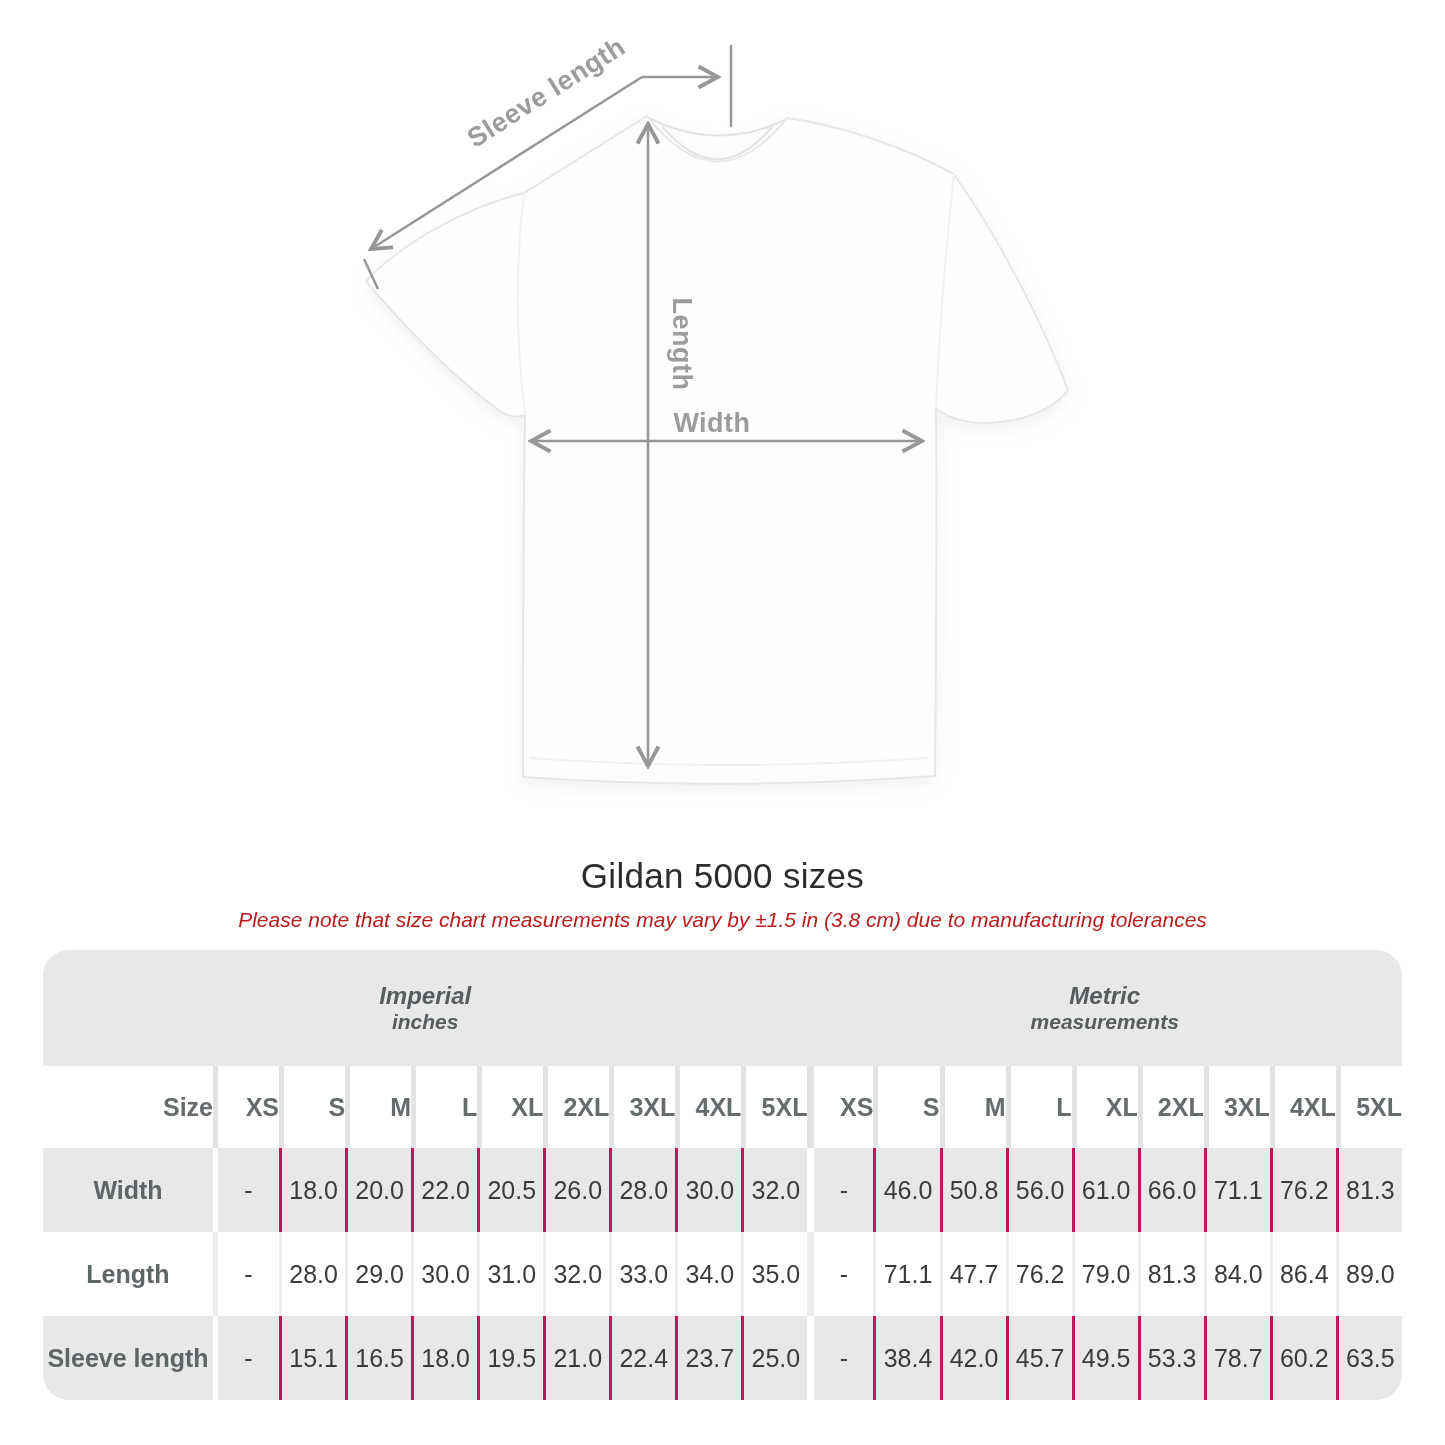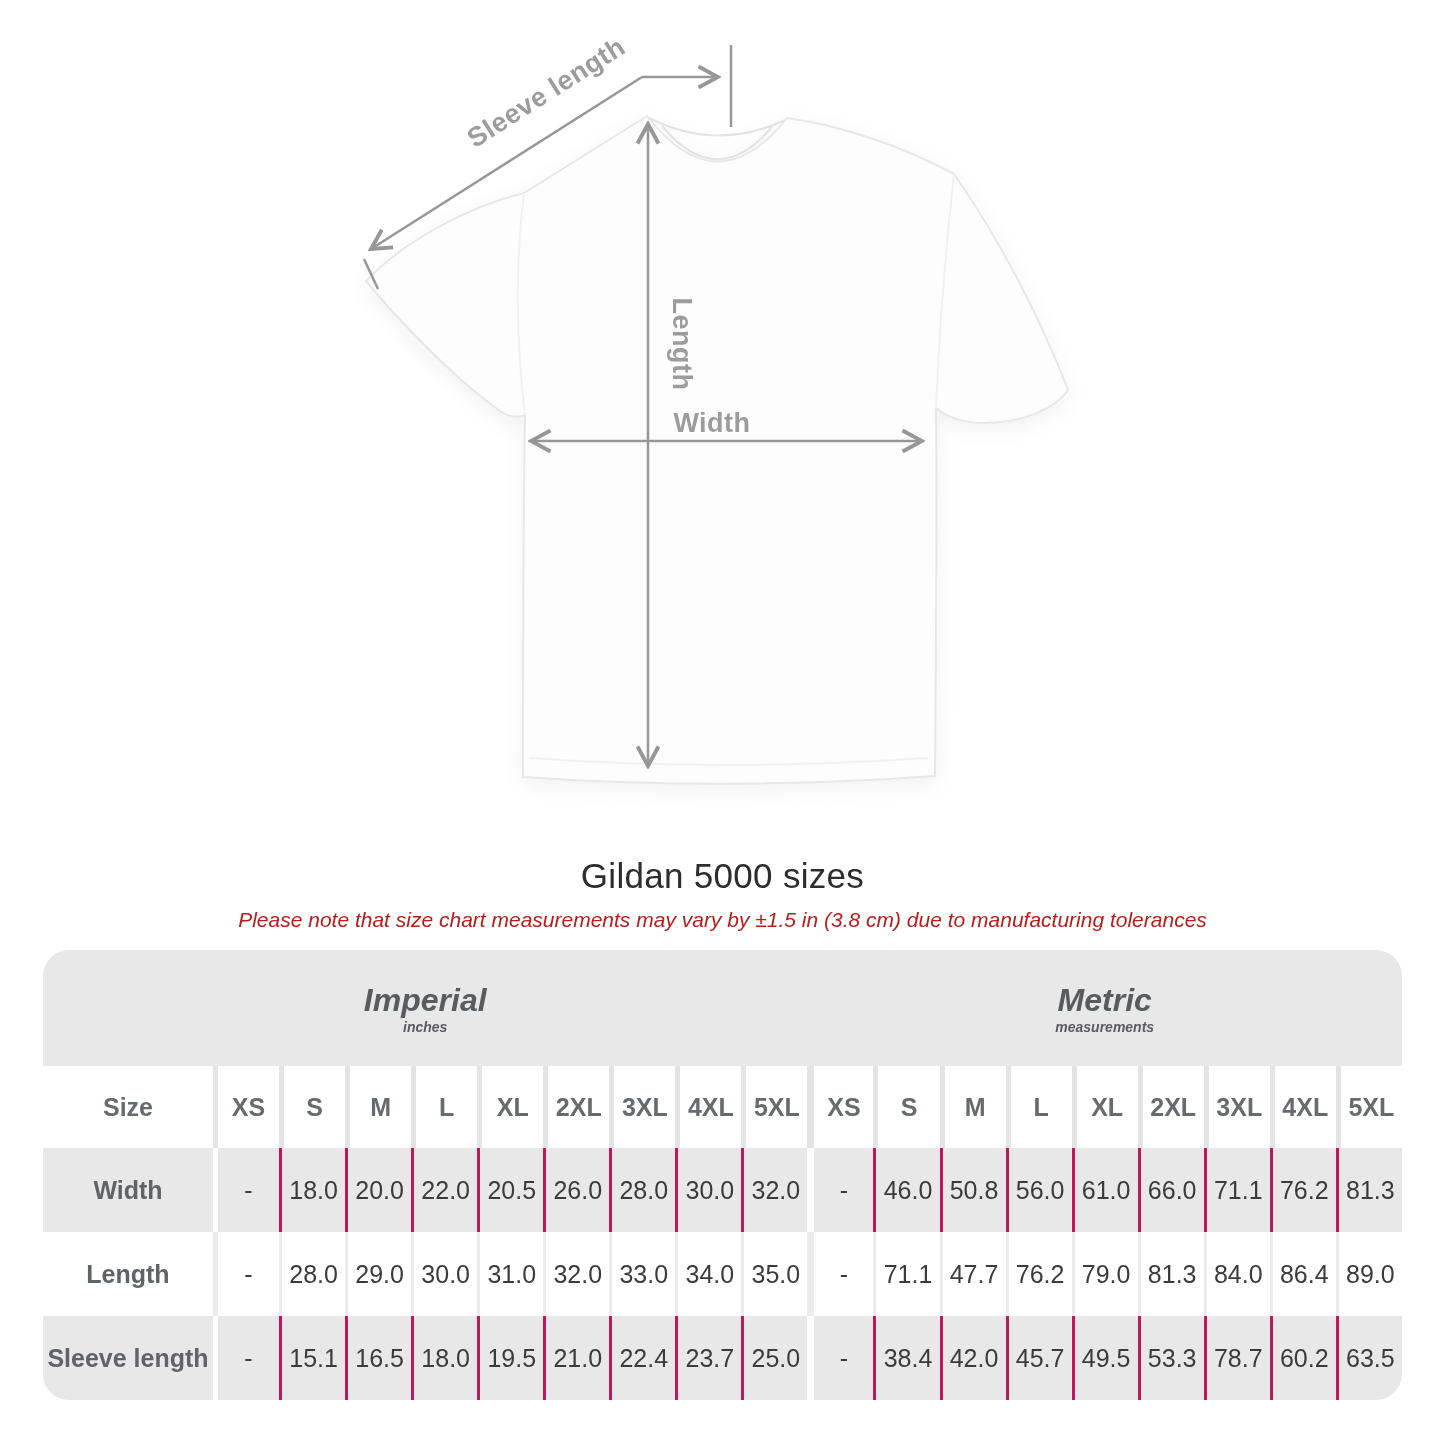--- a/index.html
+++ b/index.html
@@ -23,24 +23,24 @@
     position:absolute;left:43px;top:950px;width:1359px;
     border-radius:26px;overflow:hidden;
   }
   table.size-table{
     width:1359px;table-layout:fixed;border-collapse:separate;border-spacing:0;
   }
   col.c-label{width:170px;}
   .band th{
     background:#e8e8e8;height:116px;vertical-align:middle;text-align:center;padding:0;
   }
-  .band .g{font-size:32px;font-weight:bold;font-style:italic;color:#575c5e;}
-  .band .u{font-size:14px;font-style:italic;color:#575c5e;}
+  .band .g{font-size:24px;font-weight:bold;font-style:italic;color:#575c5e;}
+  .band .u{font-size:21px;font-style:italic;color:#575c5e;}
   .hdr th{
-    background:#ffffff;height:82px;vertical-align:middle;text-align:center;padding:0;
+    background:#ffffff;height:82px;vertical-align:middle;text-align:right;padding:0;
     font-size:25px;font-weight:bold;color:#666b6d;
     border-left:5px solid #e3e3e3;
   }
   .hdr th.rowlab{border-left:none;}
   .hdr th.sep-b{border-left:7px solid #e3e3e3;}
   tr.data td, tr.data th{height:84px;vertical-align:middle;text-align:center;padding:0;}
   tr.data th.rowlab{font-size:25px;font-weight:bold;color:#5f6567;border-left:none;}
   tr.data td{font-size:25px;font-weight:normal;color:#3b3b3b;}
   tr.gray td, tr.gray th.rowlab{background:#e8e8e8;}
   tr.gray td{border-left:3px solid #be185d;}

